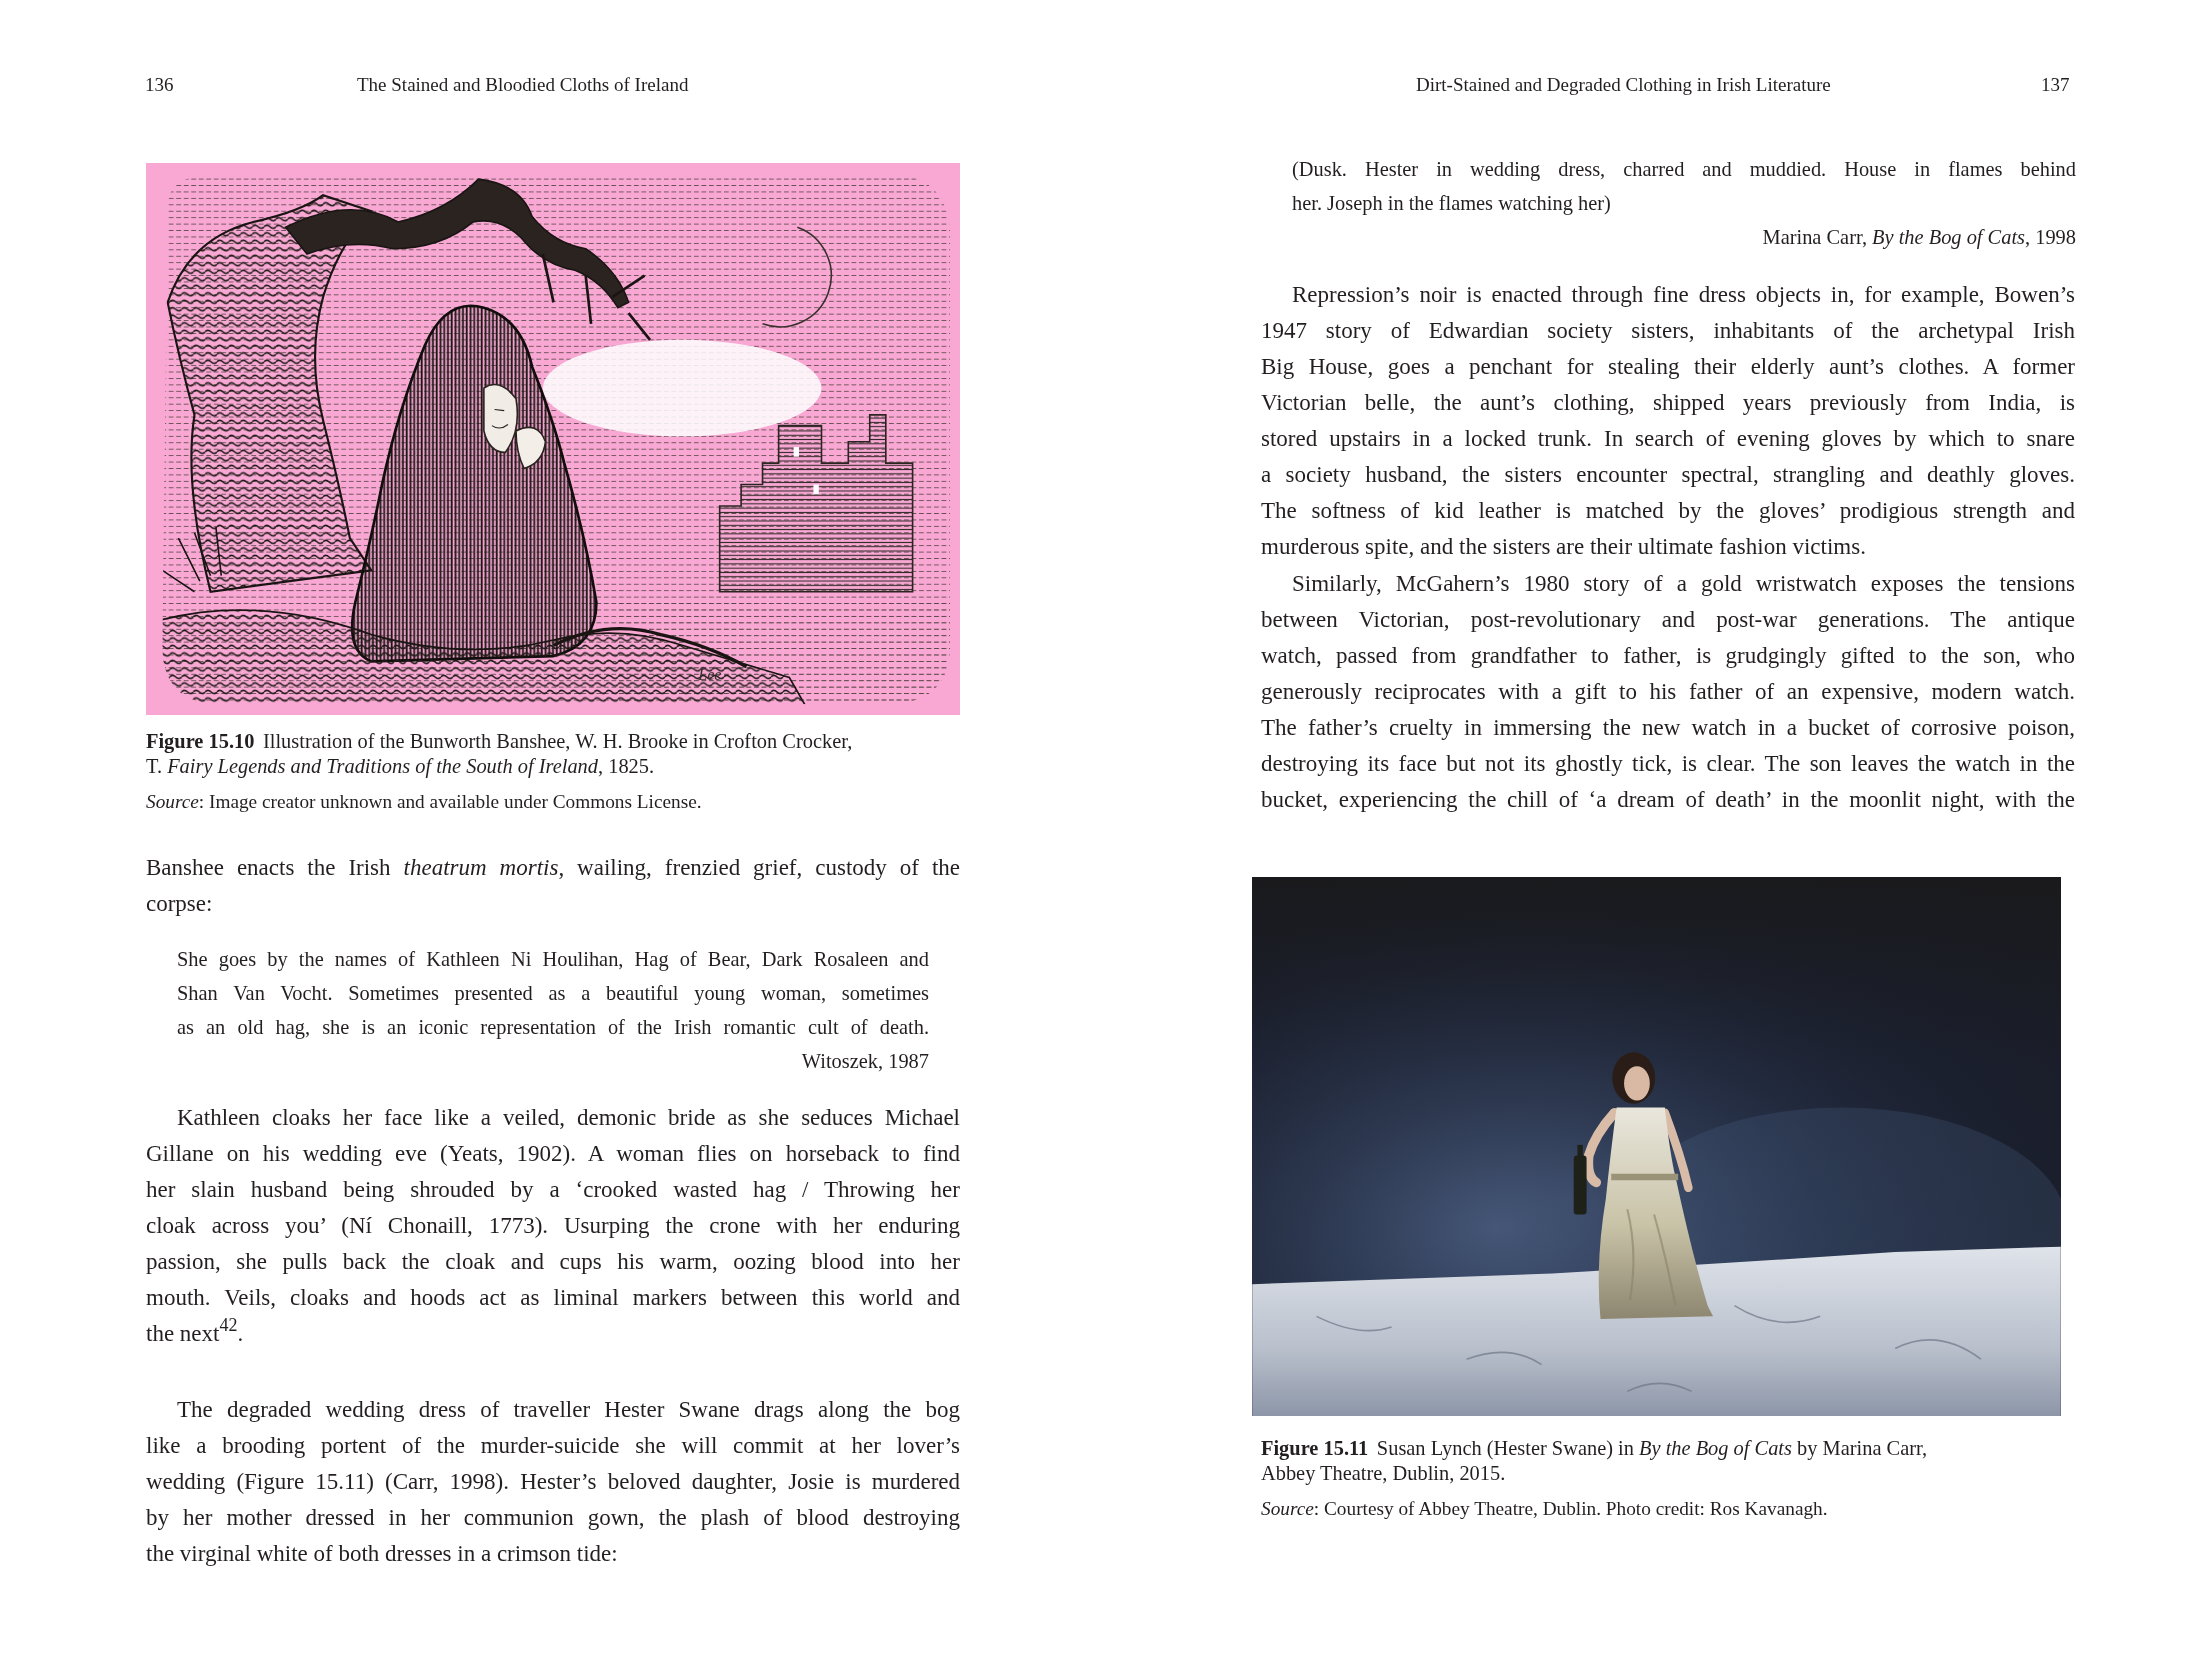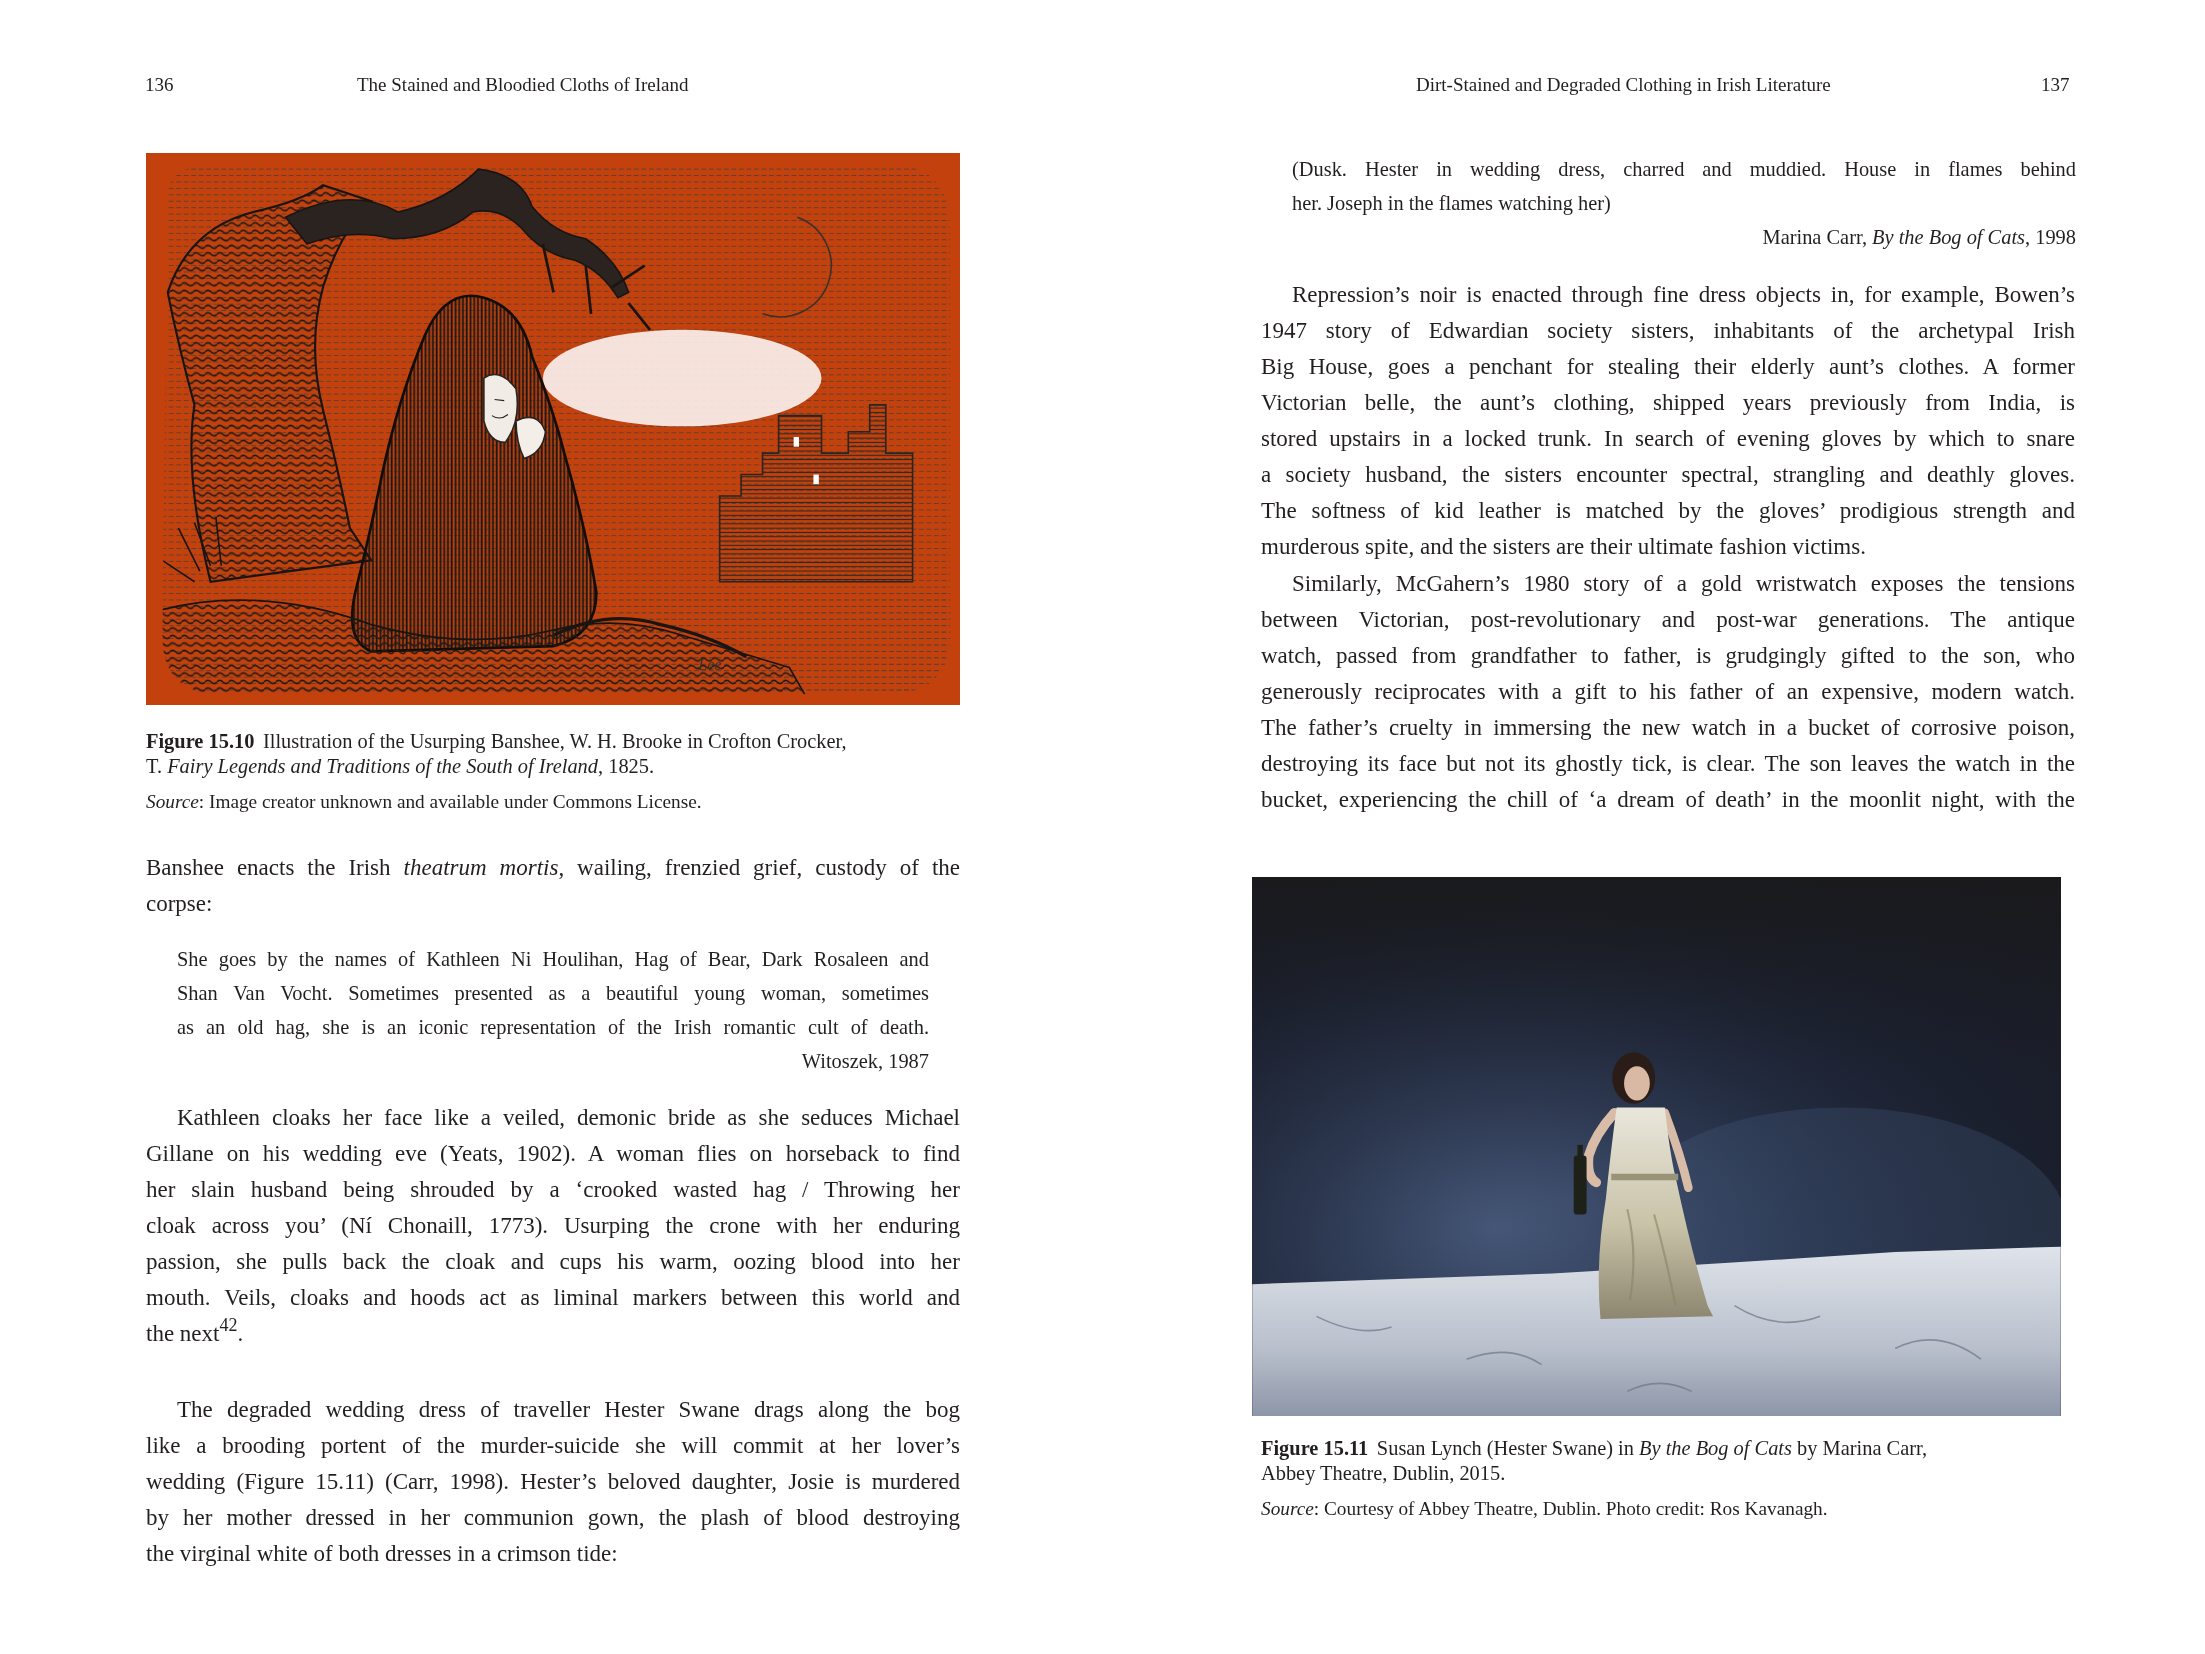--- a/index.html
+++ b/index.html
@@ -31,22 +31,22 @@
   .quote .attrib { display: block; text-align: right; }
 
   .caption { font-size: 20.4px; line-height: 25px; }
   .caption .fig-label { font-weight: bold; font-family: "Liberation Serif", serif; margin-right: 8.6px; }
   .caption .source { font-size: 19.3px; margin-top: 9.6px; display: block; }
   em, i { font-style: italic; }
   sup { font-size: 18px; vertical-align: 9.6px; line-height: 0; }
 
   
   .engraving {
-    position: absolute; left: 146px; top: 153px; width: 814px; height: 552px;
-    background: #c2410c;
+    position: absolute; left: 146px; top: 163px; width: 814px; height: 552px;
+    background: #f9a8d4;
   }
   .photo {
     position: absolute; left: 1252px; top: 877px; width: 809px; height: 539px;
     overflow: hidden;
     background: radial-gradient(ellipse at 40% 60%, #3a4d72 0%, #25324d 35%, #1b2132 65%, #1a1a1f 100%);
   }
 </style>
 </head>
 <body>
 
@@ -107,21 +107,21 @@
 
         <path d="M60 700 L100 780 M90 690 L120 770 M130 680 L140 770 M30 760 L90 800" stroke="#1a1513" stroke-width="3"></path>
 
         <text x="1030" y="965" font-family="Liberation Serif, serif" font-style="italic" font-size="30" fill="#3a312d">Lee</text>
       </g>
     </svg>
   </div>
 
   <div class="abs caption" style="left:146px; top:729px; width:815px;">
     <div>
-      <span class="fig-label">Figure 15.10</span><span>Illustration of the Usurping Banshee, W. H. Brooke in Crofton Crocker,</span>
+      <span class="fig-label">Figure 15.10</span><span>Illustration of the Bunworth Banshee, W. H. Brooke in Crofton Crocker,</span>
     </div>
     <div>
       <span>T. </span><em>Fairy Legends and Traditions of the South of Ireland</em><span>, 1825.</span>
     </div>
     <span class="source"><em>Source</em><span>: Image creator unknown and available under Commons License.</span></span>
   </div>
 
   <div class="abs body-text" style="left:146px; top:850px; width:814px;">
     <span class="line"><span>Banshee enacts the Irish </span><em>theatrum mortis</em><span>, wailing, frenzied grief, custody of the</span></span>
     <span class="line last">corpse:</span>

